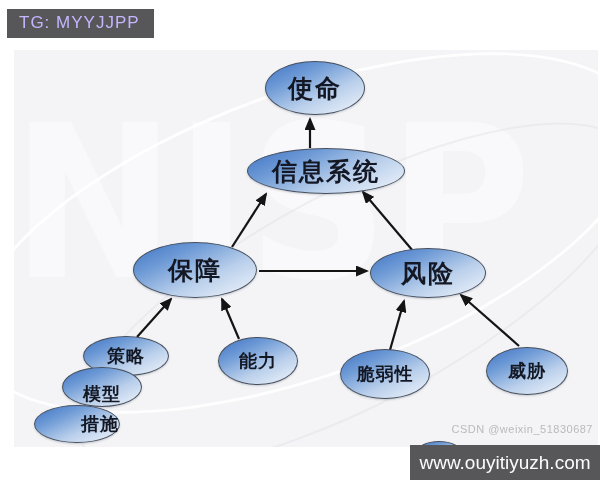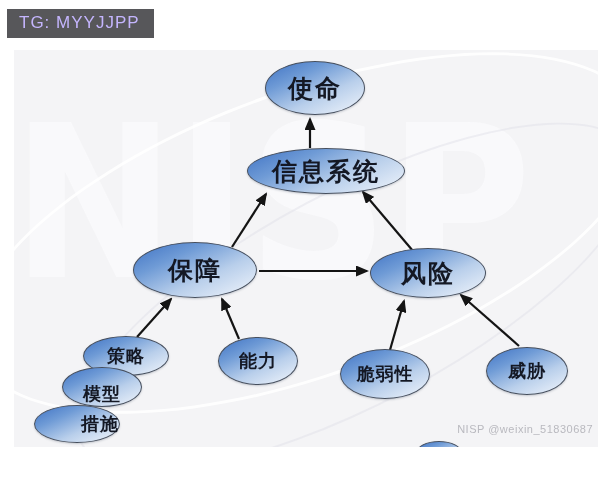--- a/index.html
+++ b/index.html
@@ -146,16 +146,17 @@
         </div>
         <div class="node small" style="left: 472px; top: 297px; width: 82px; height: 48px;">
           <span>威胁</span>
         </div>
         <div class="node small" style="left: 402px; top: 391px; width: 46px; height: 24px;">
           <span></span>
         </div>
       </div>
   </div>
 
-  <div class="csdn-mark">NISP @weixin_51830687</div>
+  <div class="csdn-mark">CSDN @weixin_51830687</div>
 
+  <div class="site-bar">www.ouyitiyuzh.com</div>
 
 </div>
 
 </body></html>

